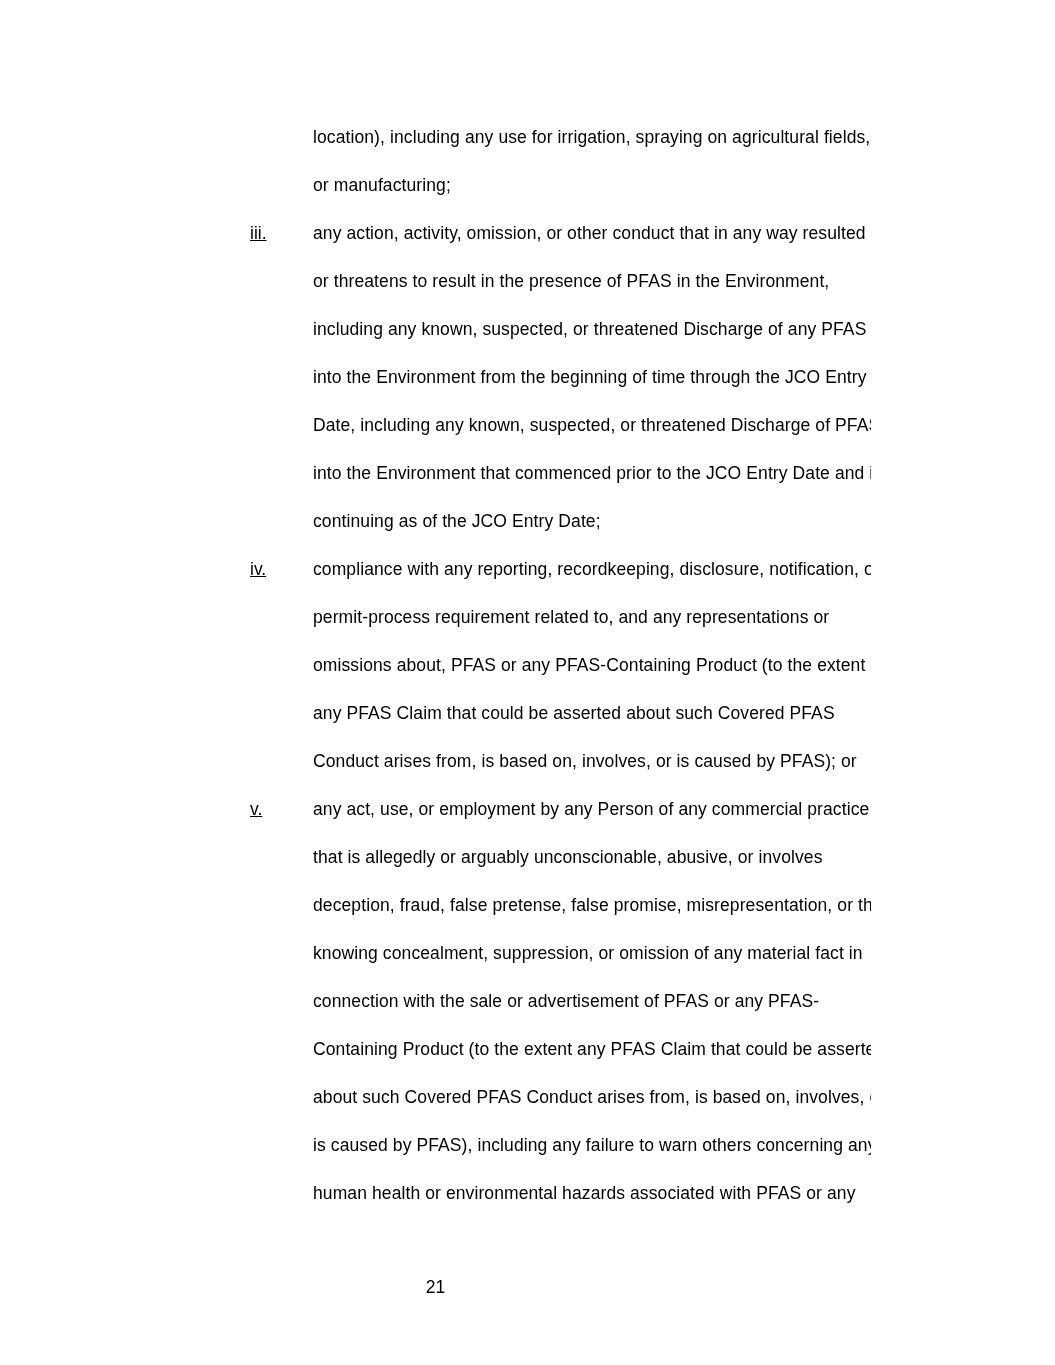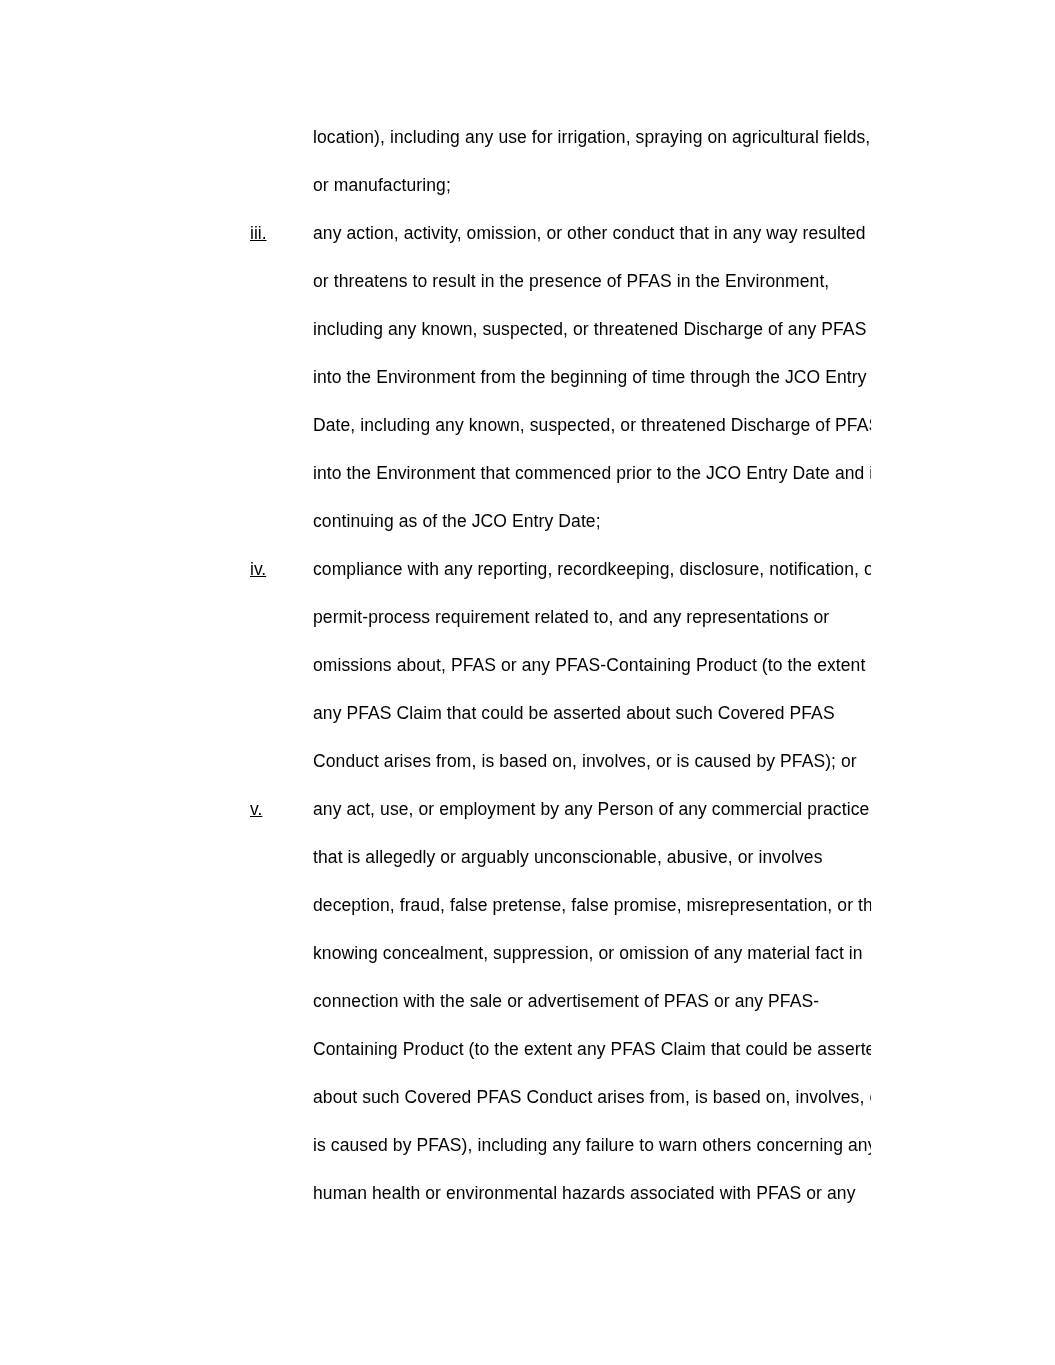--- a/index.html
+++ b/index.html
@@ -98,13 +98,14 @@
 knowing concealment, suppression, or omission of any material fact in
 connection with the sale or advertisement of PFAS or any PFAS-
 Containing Product (to the extent any PFAS Claim that could be asserted
 about such Covered PFAS Conduct arises from, is based on, involves, or
 is caused by PFAS), including any failure to warn others concerning any
 human health or environmental hazards associated with PFAS or any</div>
     </div>
 
   </div>
 
+  <div class="page-number">21</div>
 </div>
 
 </body></html>

